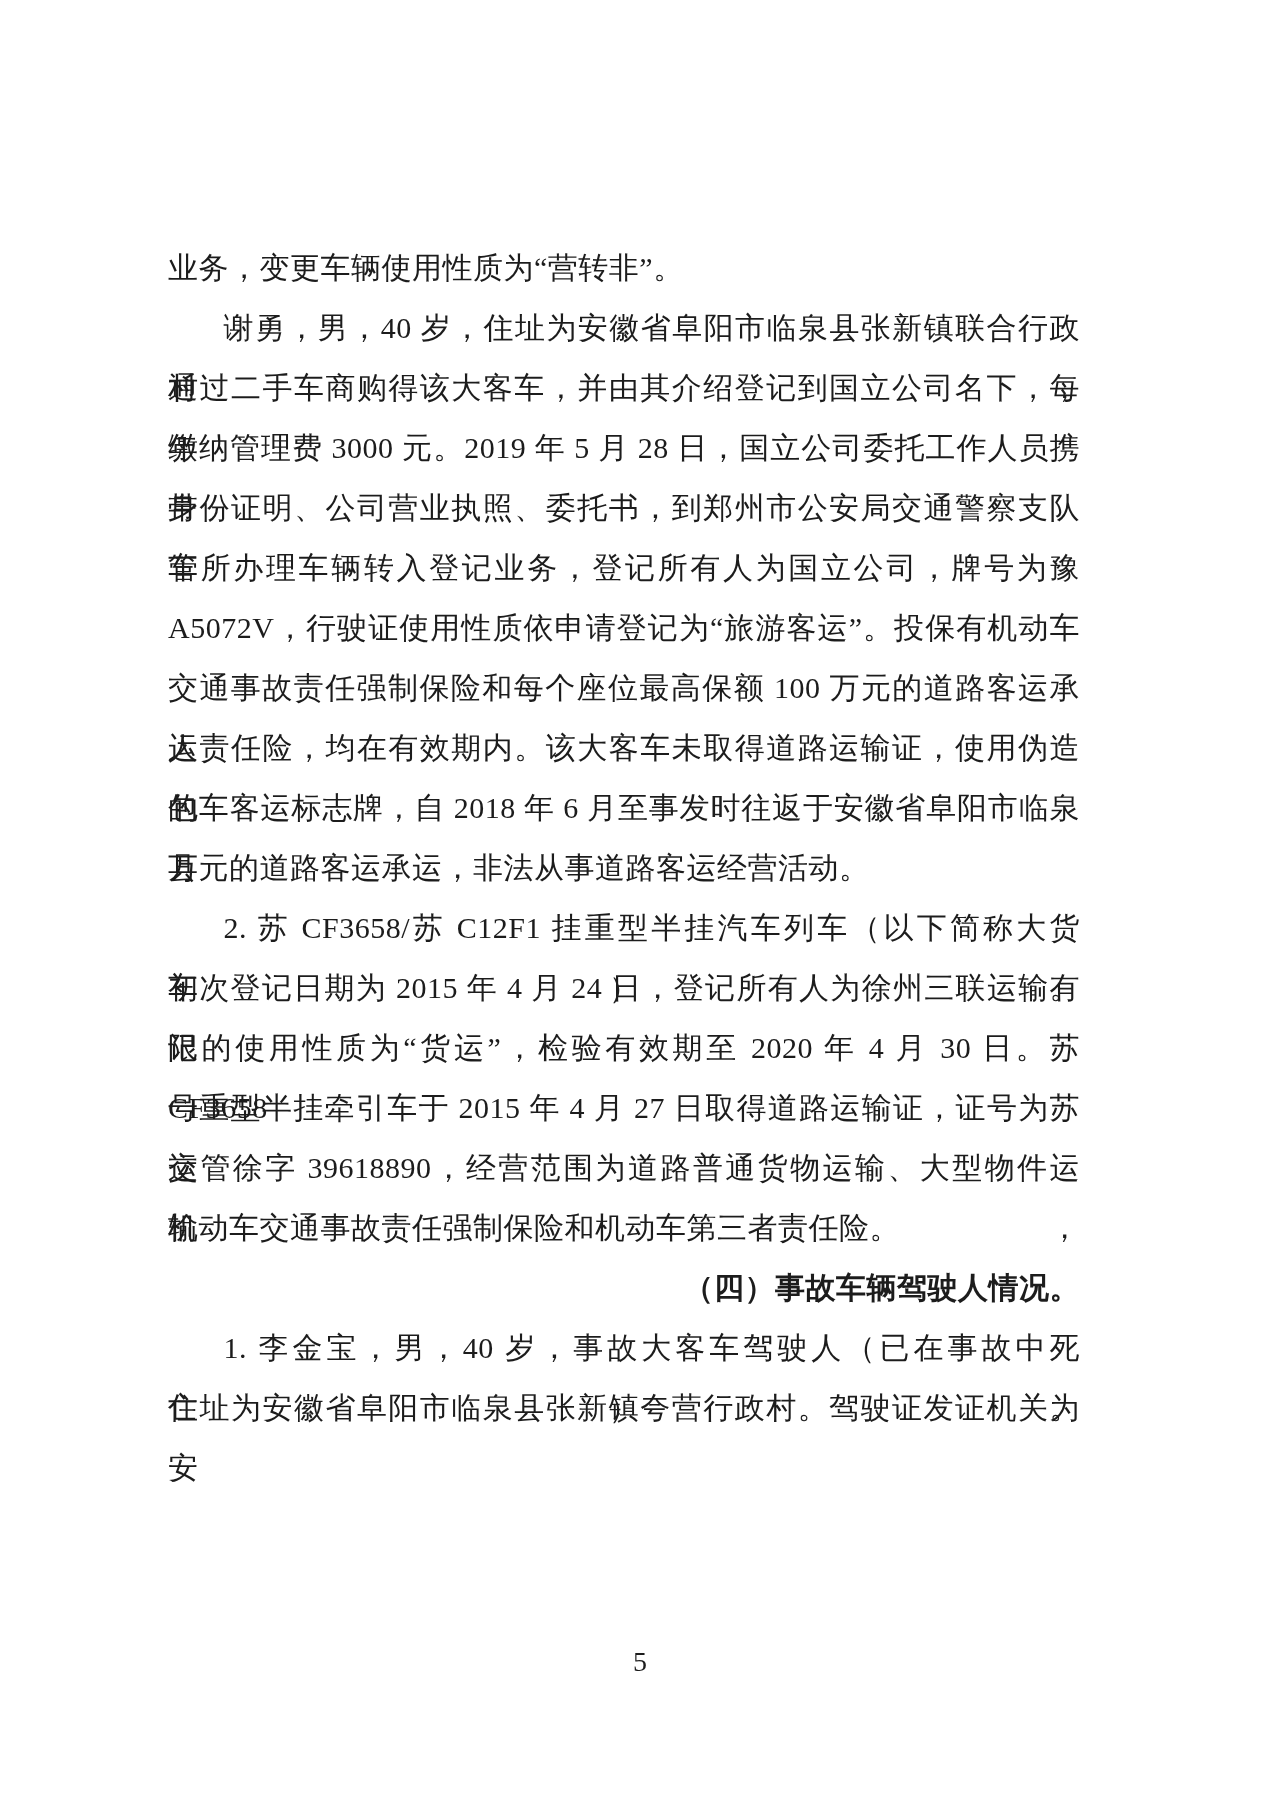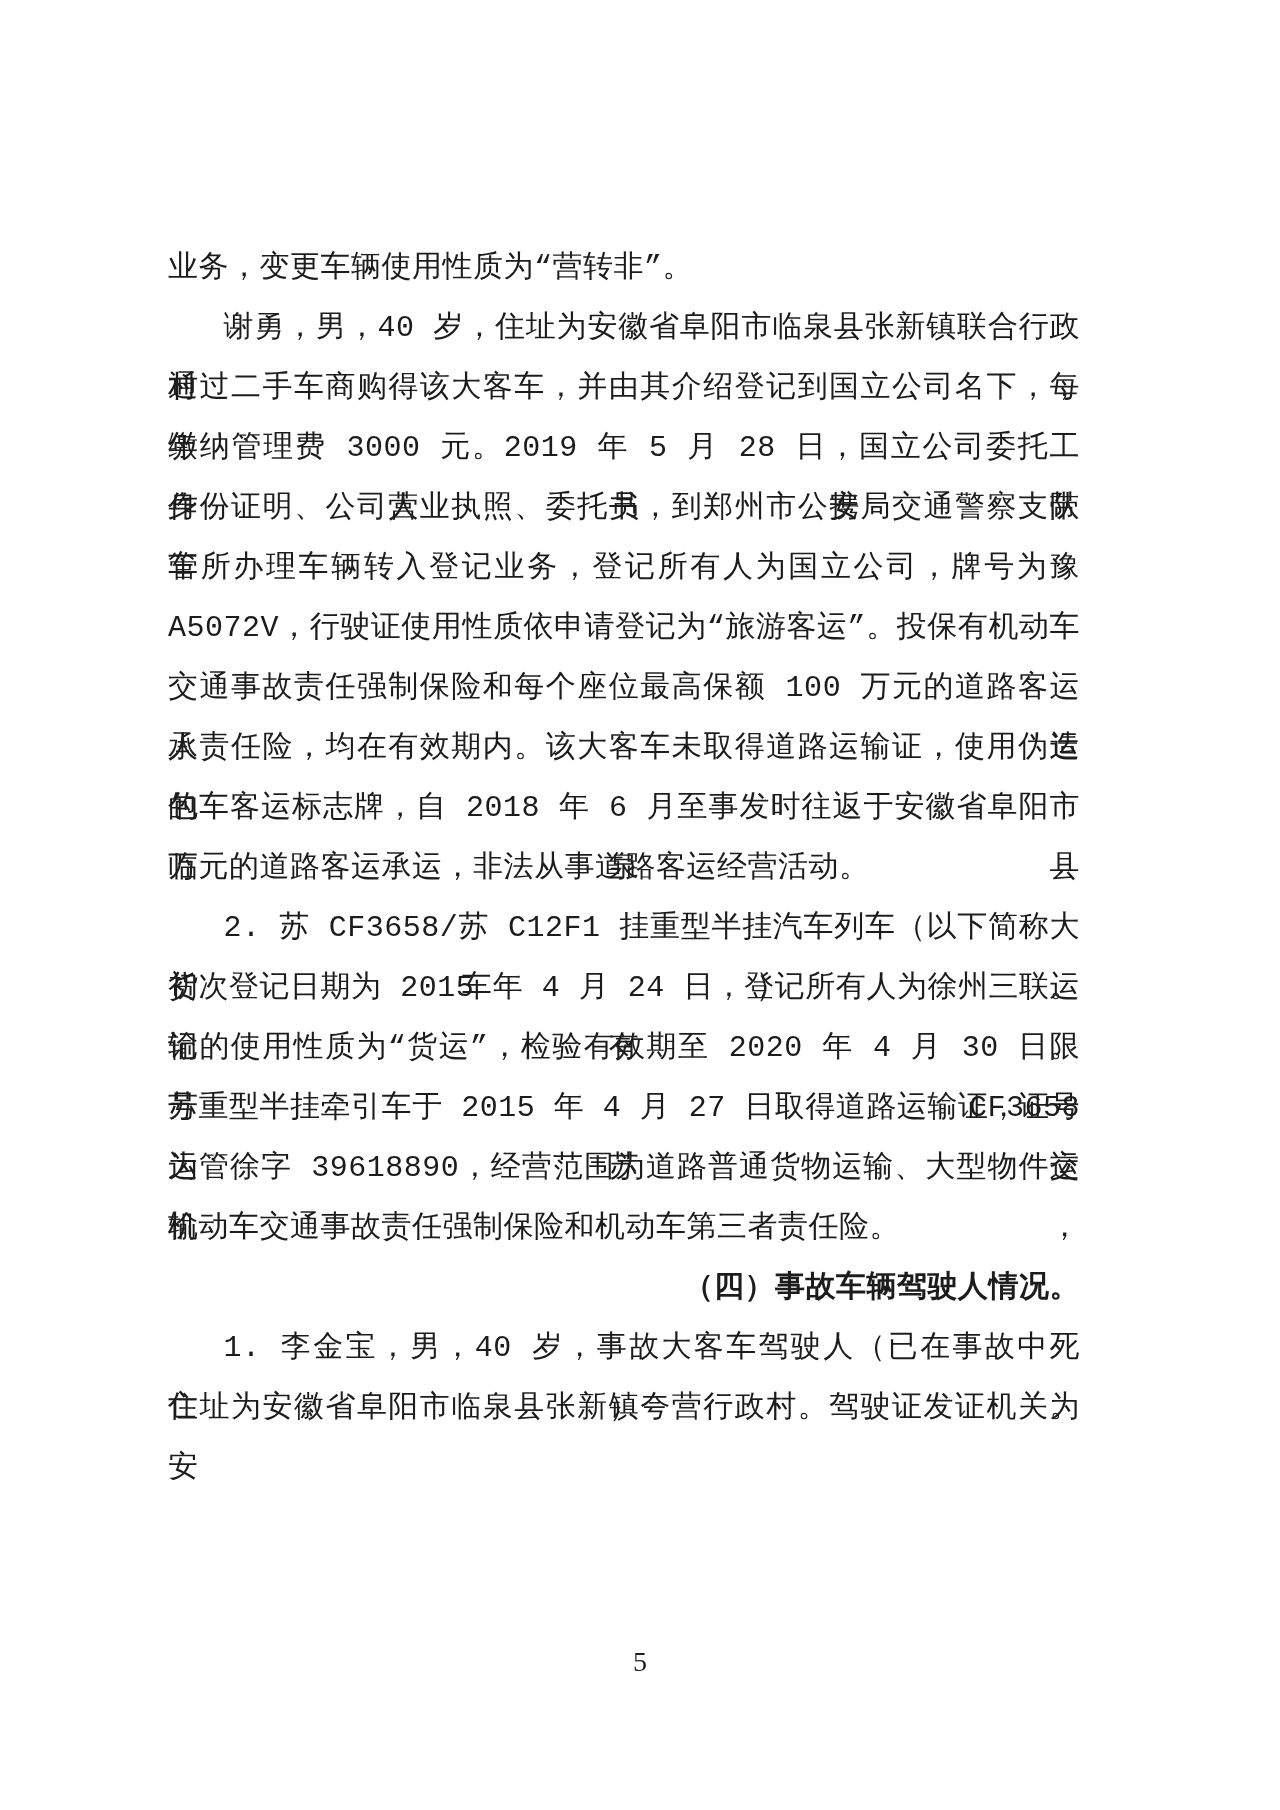--- a/index.html
+++ b/index.html
@@ -14,21 +14,20 @@
     margin: 0 auto;
     background: var(--page-bg, #ffffff);
     overflow: hidden;
     font-family: "Liberation Serif", "DejaVu Serif", serif;
   }
   .text-block {
     position: absolute;
     left: 168px;
     top: 238px;
     width: 912px;
-    font-family: Liberation Mono, monospace;
   }
   .line {
     height: 60px;
     line-height: 60px;
     font-size: 30px;
     color: var(--text-color, #1c1c1c);
     letter-spacing: 0.5px;
   }
   .line.fill {
     text-align: justify;

